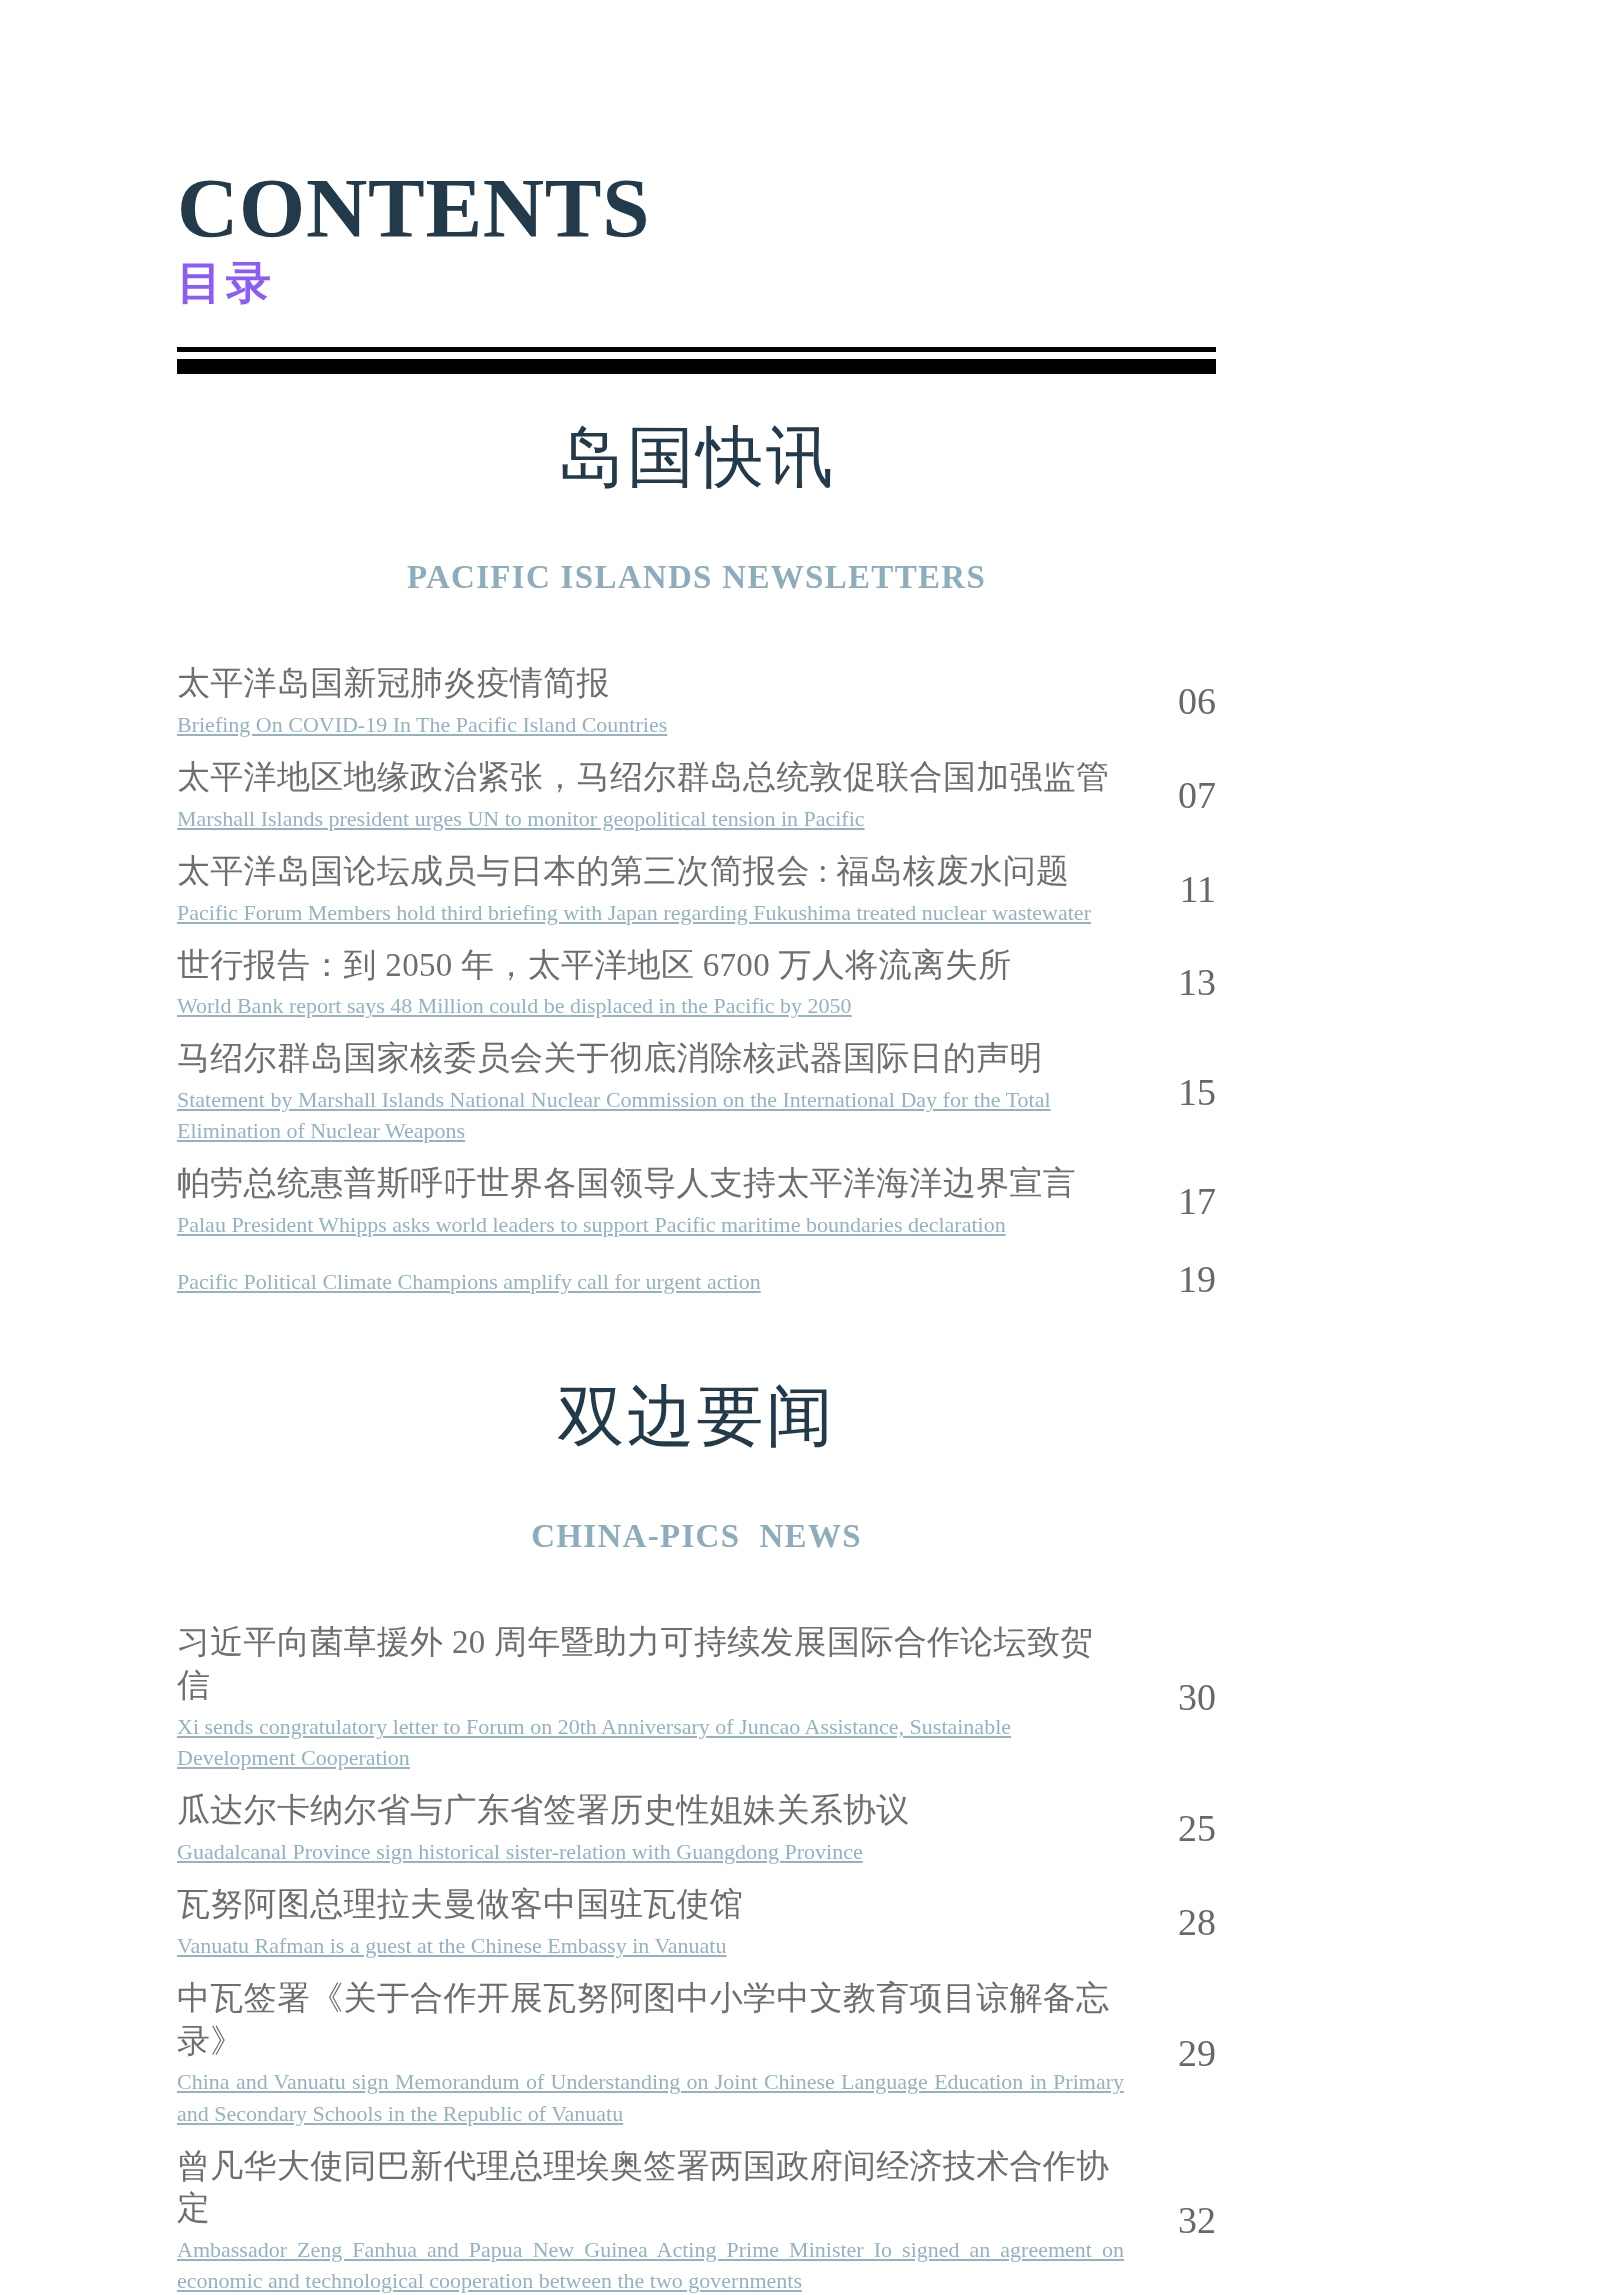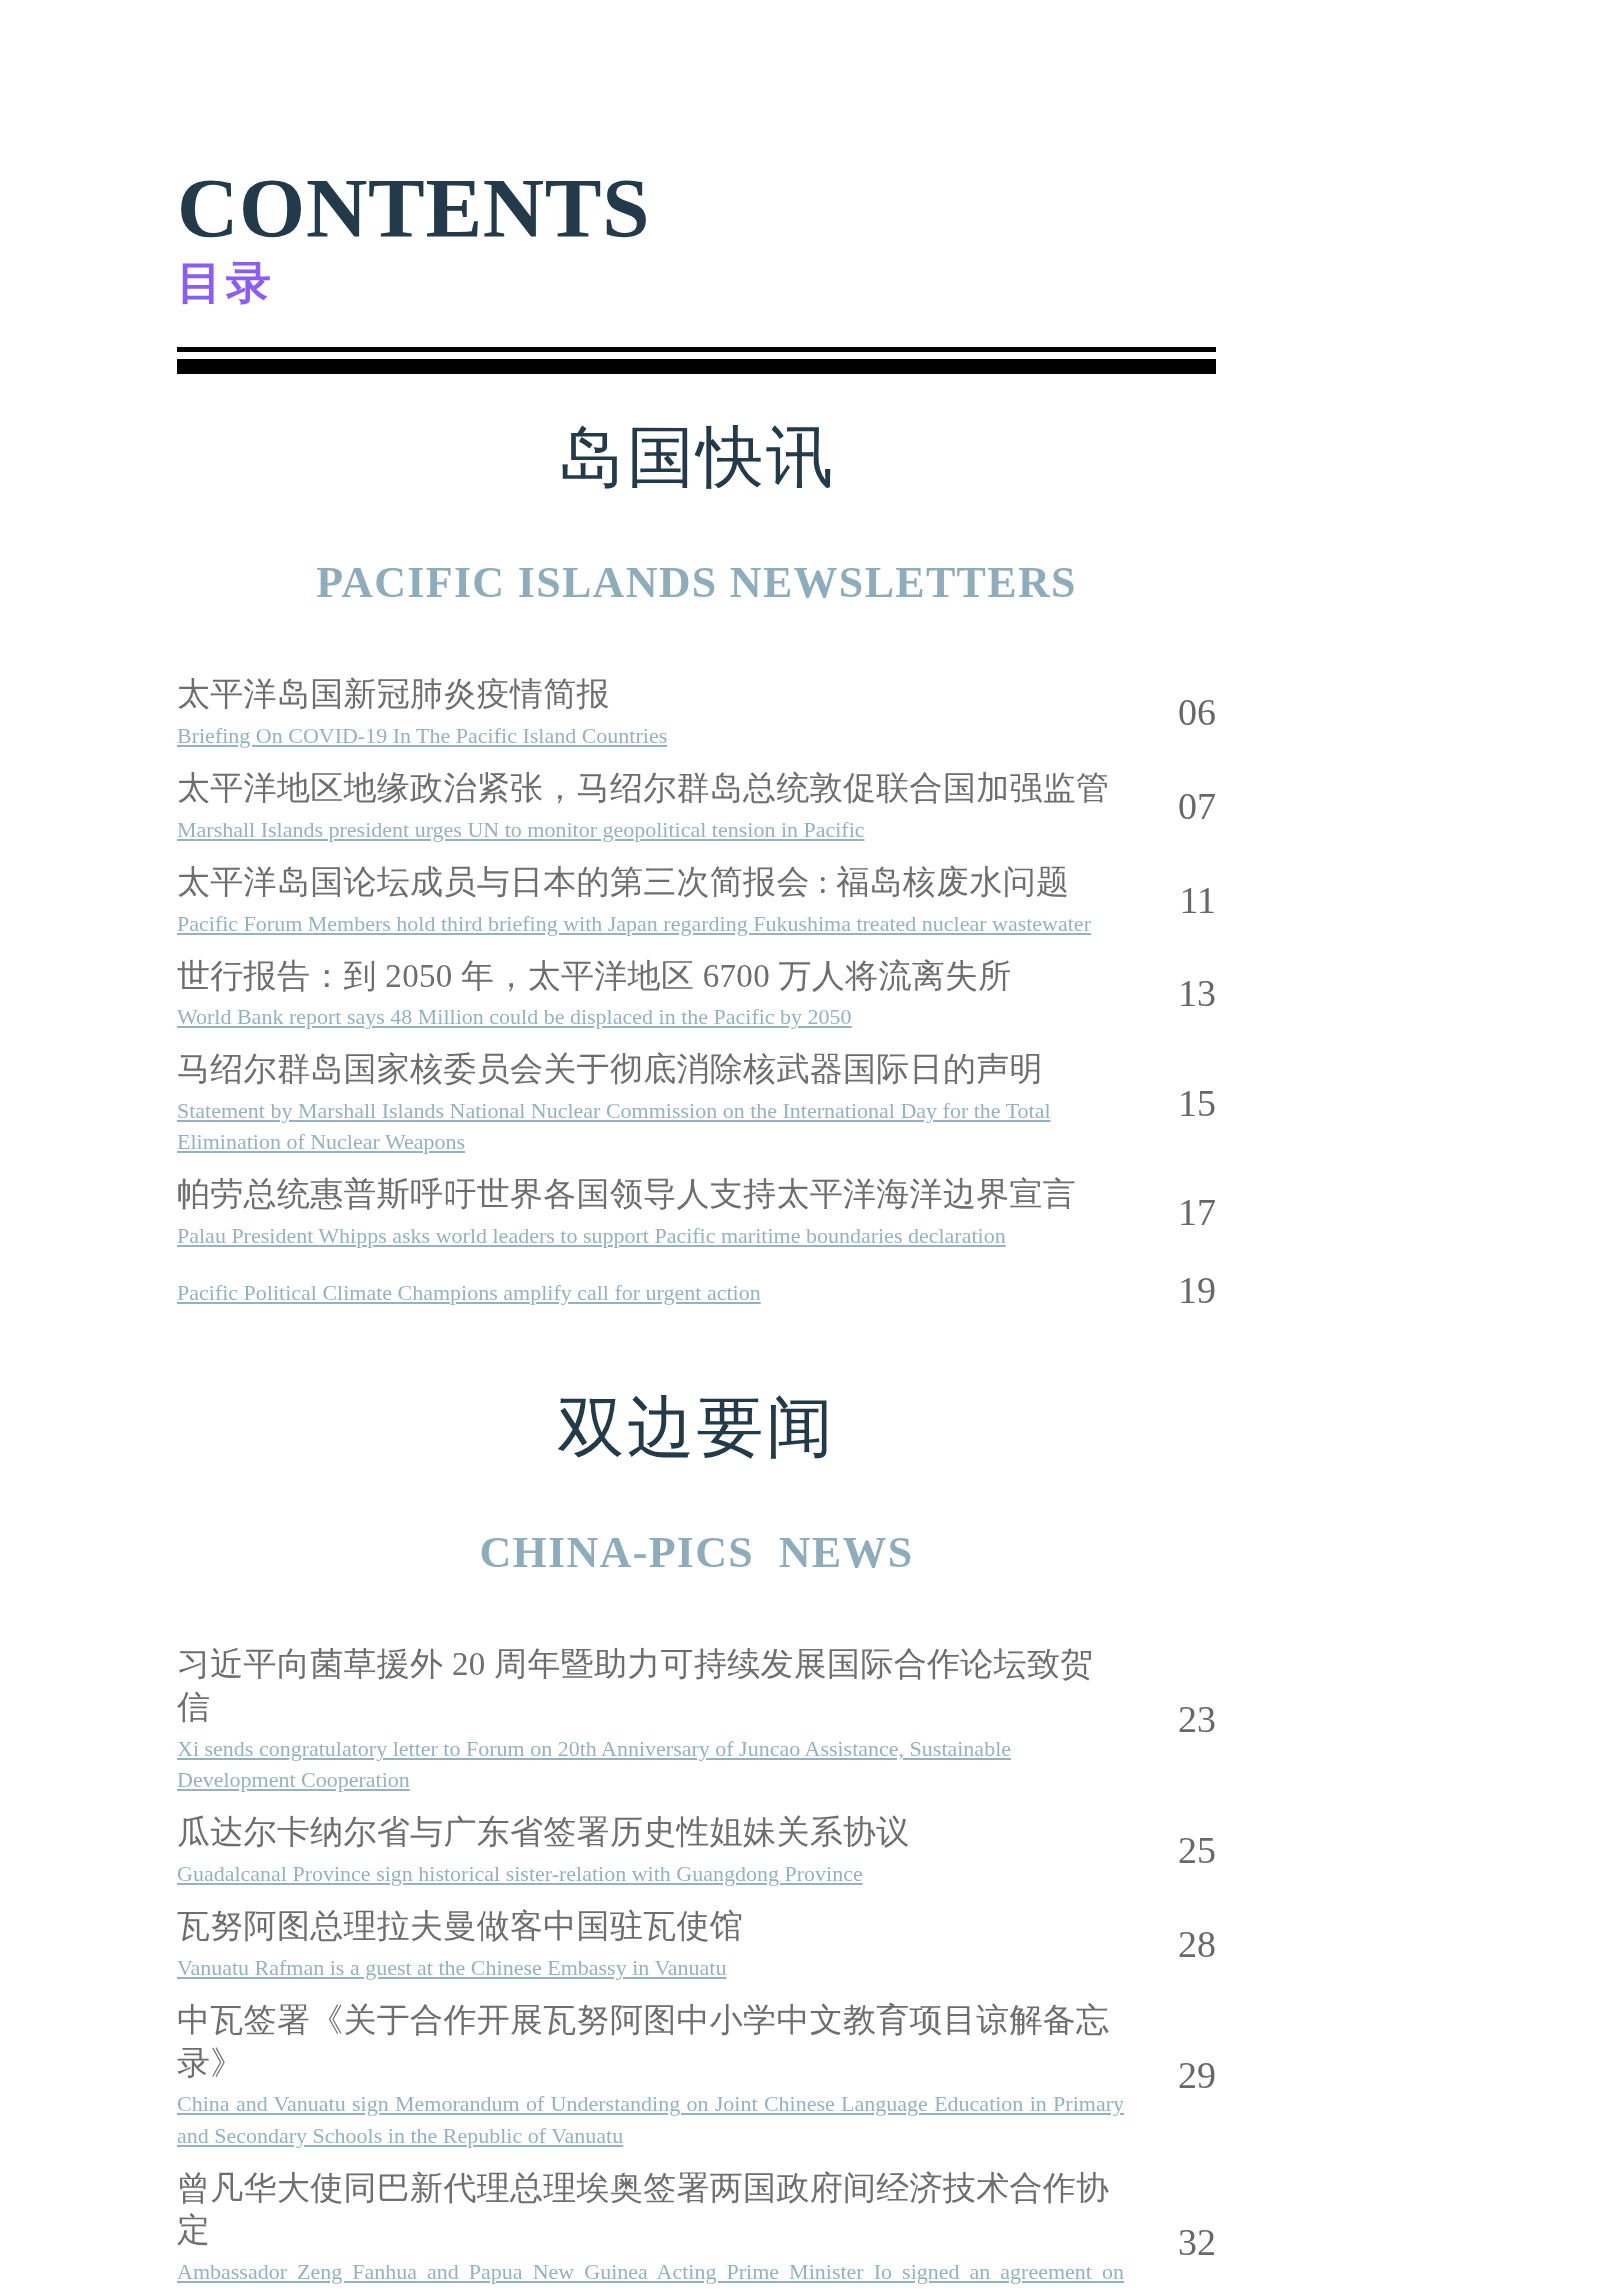--- a/index.html
+++ b/index.html
@@ -29,21 +29,21 @@
   .section-title{
     margin-top:47px;
     text-align:center;
     font-size:67px;line-height:1.1;font-weight:400;
     color:#223a49;letter-spacing:2.6px;
   }
   .section-title.second{margin-top:77px;}
   .section-subtitle{
     margin-top:67px;
     text-align:center;
-    font-size:44px;line-height:1;font-weight:700;
+    font-size:33px;line-height:1;font-weight:700;
     color:#8dadbc;letter-spacing:1.3px;white-space:pre;
   }
   .entries{margin-top:68px;}
   .entry{
     display:flex;align-items:center;
     margin-bottom:15.7px;
   }
   .entry-main{flex:1 1 auto;min-width:0;}
   .entry-zh{
     font-size:33px;line-height:1.3;font-weight:400;
@@ -139,21 +139,21 @@
   <div class="section-title second">双边要闻</div>
   <div class="section-subtitle">CHINA-PICS  NEWS</div>
 
   <div class="entries">
 
     <div class="entry">
       <div class="entry-main">
         <div class="entry-zh">习近平向菌草援外 20 周年暨助力可持续发展国际合作论坛致贺信</div>
         <div class="entry-en">Xi sends congratulatory letter to Forum on 20th Anniversary of Juncao Assistance, Sustainable Development Cooperation</div>
       </div>
-      <div class="entry-pg">23</div>
+      <div class="entry-pg">30</div>
     </div>
 
     <div class="entry">
       <div class="entry-main">
         <div class="entry-zh">瓜达尔卡纳尔省与广东省签署历史性姐妹关系协议</div>
         <div class="entry-en">Guadalcanal Province sign historical sister-relation with Guangdong Province</div>
       </div>
       <div class="entry-pg">25</div>
     </div>
 

